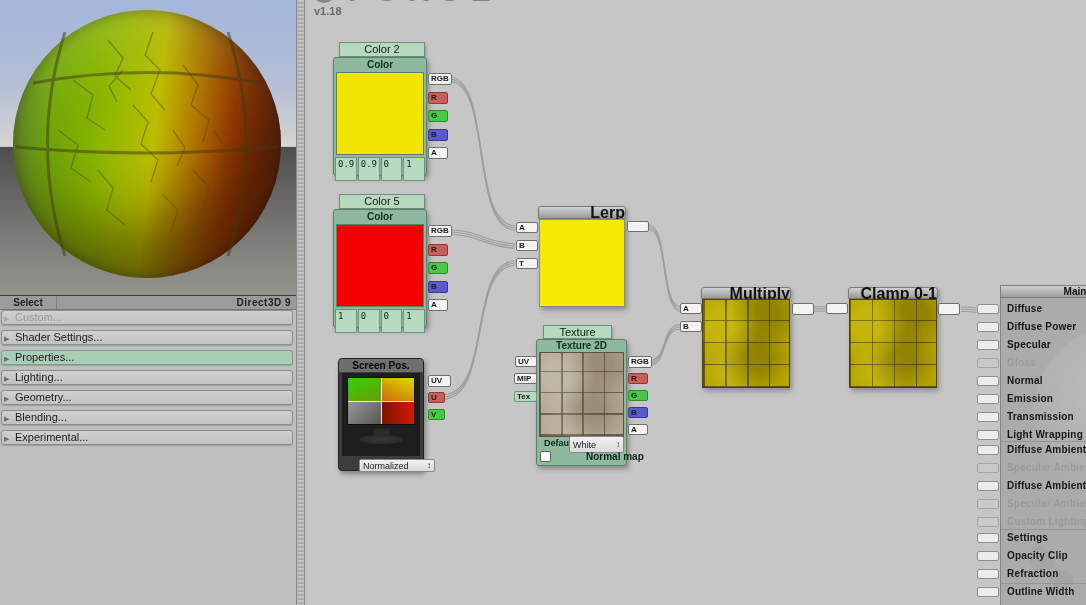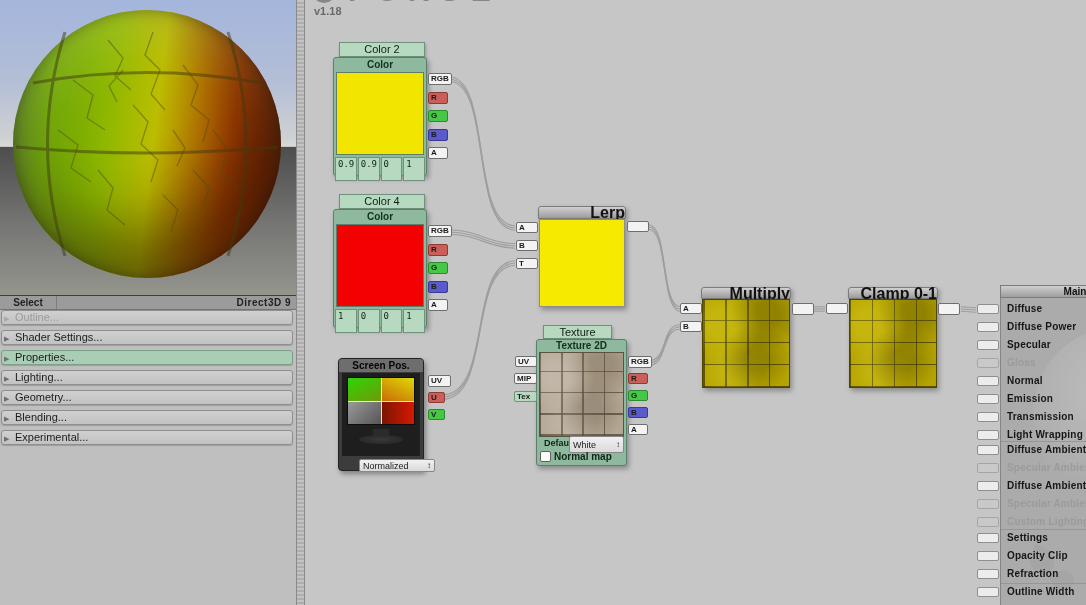--- a/index.html
+++ b/index.html
@@ -155,21 +155,21 @@
       </div>
     </div>
 
     <div id="toolbar">
       <div id="select-btn">Select</div>
       <div id="api-label">Direct3D 9</div>
     </div>
 
     <div class="menu-item disabled" style="top:310px">
       <span class="tri">▶</span>
-      <span>Outline...</span>
+      <span>Custom...</span>
     </div>
     <div class="menu-item" style="top:330px">
       <span class="tri">▶</span>
       <span>Shader Settings...</span>
     </div>
     <div class="menu-item active" style="top:350px">
       <span class="tri">▶</span>
       <span>Properties...</span>
     </div>
     <div class="menu-item" style="top:370px">
@@ -242,21 +242,21 @@
     <div class="value-cell">0.9</div>
     <div class="value-cell">0</div>
     <div class="value-cell">1</div>
   </div>
   <div class="pin" style="left:428px;top:73px;width:24px">RGB</div>
   <div class="pin red" style="left:428px;top:92px;width:20px">R</div>
   <div class="pin green" style="left:428px;top:110px;width:20px">G</div>
   <div class="pin blue" style="left:428px;top:129px;width:20px">B</div>
   <div class="pin" style="left:428px;top:147px;width:20px">A</div>
 
-  <div class="prop-tab" style="left:339px;top:194px;width:86px">Color 4</div>
+  <div class="prop-tab" style="left:339px;top:194px;width:86px">Color 5</div>
   <div class="green-node" style="left:333px;top:209px;width:94px;height:119px">
     <div class="subhead">Color</div>
   </div>
   <div class="swatch" style="left:336px;top:224px;width:88px;height:83px;background:#f30000"></div>
   <div class="value-row" style="left:335px;top:309px;width:90px">
     <div class="value-cell">1</div>
     <div class="value-cell">0</div>
     <div class="value-cell">0</div>
     <div class="value-cell">1</div>
   </div>
@@ -300,21 +300,21 @@
   <div class="green-node" style="left:536px;top:339px;width:91px;height:127px">
     <div class="subhead" style="height:12px;line-height:12px">Texture 2D</div>
   </div>
   <div class="tex-stone" style="position:absolute;left:539px;top:352px;width:85px;height:85px"></div>
   <div class="small-label" style="left:544px;top:438px">Default</div>
   <div class="dd" style="left:569px;top:436px;width:55px;height:17px">
     <span>White</span>
     <span class="arrow">↕</span>
   </div>
   <div class="checkbox" style="left:540px;top:451px"></div>
-  <div class="cb-label" style="left:554px;top:451px">Normal map</div>
+  <div class="cb-label" style="left:586px;top:451px">Normal map</div>
   <div class="pin" style="left:515px;top:356px;width:22px;height:11px">UV</div>
   <div class="pin" style="left:514px;top:373px;width:23px;height:11px">MIP</div>
   <div class="pin teal" style="left:514px;top:391px;width:23px;height:11px">Tex</div>
   <div class="pin" style="left:628px;top:356px;width:24px">RGB</div>
   <div class="pin red" style="left:628px;top:373px;width:20px;height:11px">R</div>
   <div class="pin green" style="left:628px;top:390px;width:20px;height:11px">G</div>
   <div class="pin blue" style="left:628px;top:407px;width:20px;height:11px">B</div>
   <div class="pin" style="left:628px;top:424px;width:20px;height:11px">A</div>
 
   <div class="gray-node-head" style="left:701px;top:287px;width:90px;height:12px;line-height:11px">Multiply</div>

